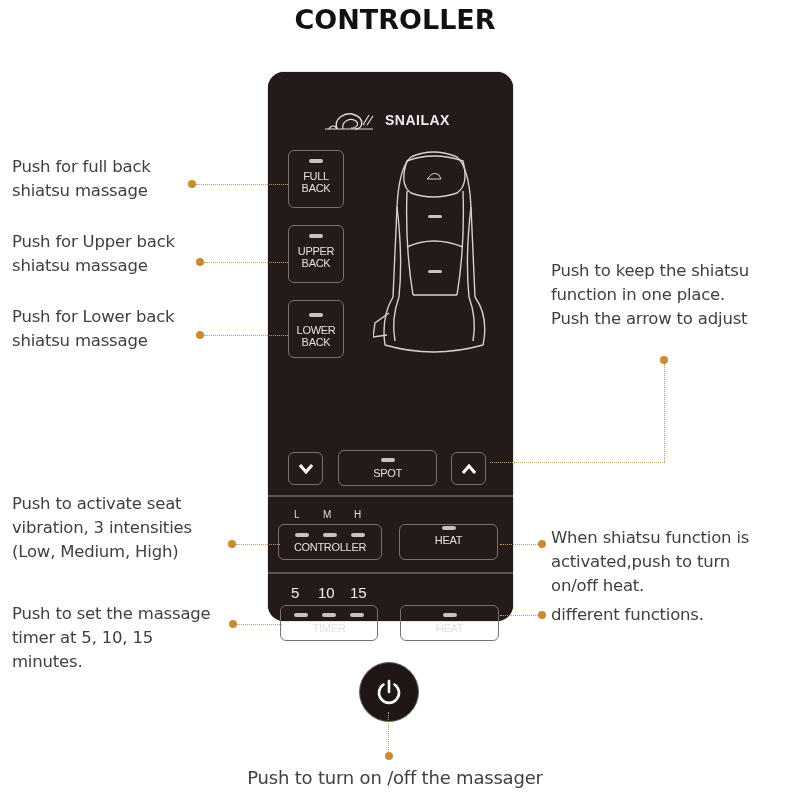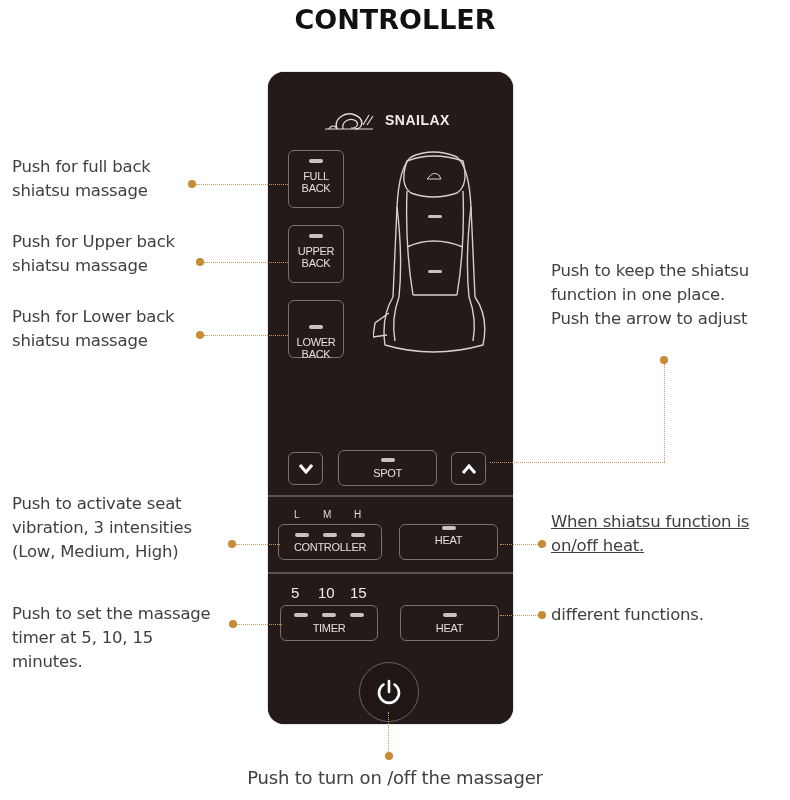--- a/index.html
+++ b/index.html
@@ -1,20 +1,20 @@
 <!DOCTYPE html>
 <html><head>
   <meta charset="utf-8">
   <style>
     html, body { margin:0; padding:0; }
     body { width:790px; height:800px; background:#ffffff; position:relative; overflow:hidden;
            font-family:"DejaVu Sans", sans-serif; color:#111; }
     .title { position:absolute; left:0; width:790px; top:4px; text-align:center;
              font-family:"DejaVu Sans", sans-serif; font-weight:bold; font-size:27px; letter-spacing:0px; color:#111; }
-    .remote { position:absolute; left:268px; top:72px; width:245px; height:652px;
+    .remote { position:absolute; left:268px; top:72px; width:245px; height:549px;
               background:#241a19; border-radius:16px; box-shadow:0 0 1px #000; }
     .brand { position:absolute; left:55px; top:35px; display:flex; align-items:center; gap:6px; }
     .brand-name { color:#eee; font-family:"Liberation Sans", sans-serif; font-weight:bold; font-size:14px; letter-spacing:0.5px; }
     .btn { position:absolute; border:1.5px solid #7a7070; border-radius:6px; box-sizing:border-box;
            color:#e6e0dc; font-family:"Liberation Sans", sans-serif; text-align:center; cursor:pointer; }
     .led { display:block; width:14px; height:4px; background:#c9c2be; border-radius:2px; margin:0 auto; }
     .btn-label { font-size:11px; line-height:12px; letter-spacing:-0.3px; }
     .divider { position:absolute; left:0; width:245px; height:1.5px; background:#5d5452; }
     .ticklbl { position:absolute; color:#ddd; font-family:"Liberation Sans", sans-serif; font-size:10px; }
     .numlbl { position:absolute; color:#eee; font-family:"Liberation Sans", sans-serif; font-size:15px; }
@@ -45,21 +45,21 @@
   <div class="btn" style="left:20px; top:78px; width:56px; height:58px; padding-top:8px;">
     <span class="led"></span>
     <div class="btn-label" style="margin-top:7px;">FULL</div>
     <div class="btn-label">BACK</div>
   </div>
   <div class="btn" style="left:20px; top:153px; width:56px; height:58px; padding-top:8px;">
     <span class="led"></span>
     <div class="btn-label" style="margin-top:7px;">UPPER</div>
     <div class="btn-label">BACK</div>
   </div>
-  <div class="btn" style="left:20px; top:228px; width:56px; height:58px; padding-top:24px;">
+  <div class="btn" style="left:20px; top:228px; width:56px; height:58px; padding-top:12px;">
     <span class="led"></span>
     <div class="btn-label" style="margin-top:7px;">LOWER</div>
     <div class="btn-label">BACK</div>
   </div>
 
   <svg style="position:absolute; left:105px; top:75px;" width="120" height="210" viewBox="0 0 120 210">
     <g stroke="#d8d0cc" stroke-width="1.4" fill="none">
 
       <path d="M38 10 Q60 0 84 10 Q96 20 98 60 L102 150"></path>
       <path d="M38 10 Q26 20 24 60 L20 150"></path>
@@ -183,22 +183,23 @@
 
 <div class="note" style="left:551px; top:259px;">
   <div>Push to keep the shiatsu</div>
   <div>function in one place.</div>
   <div>Push the arrow to adjust</div>
 </div>
 <div class="dot" style="left:660px; top:356px;"></div>
 <div class="vline" style="left:664px; top:364px; height:98px;"></div>
 <div class="hline" style="left:490px; top:462px; width:175px;"></div>
 
-<div class="note" style="left:551px; top:510px;text-decoration:underline;">
+<div class="note" style="left:551px; top:526px;">
   <div>When shiatsu function is</div>
+  <div>activated,push to turn</div>
   <div>on/off heat.</div>
 </div>
 <div class="dot" style="left:538px; top:540px;"></div>
 <div class="hline" style="left:500px; top:544px; width:38px;"></div>
 
 <div class="note" style="left:551px; top:603px;">
   <div>different functions.</div>
 </div>
 <div class="dot" style="left:538px; top:611px;"></div>
 <div class="hline" style="left:500px; top:615px; width:38px;"></div>

